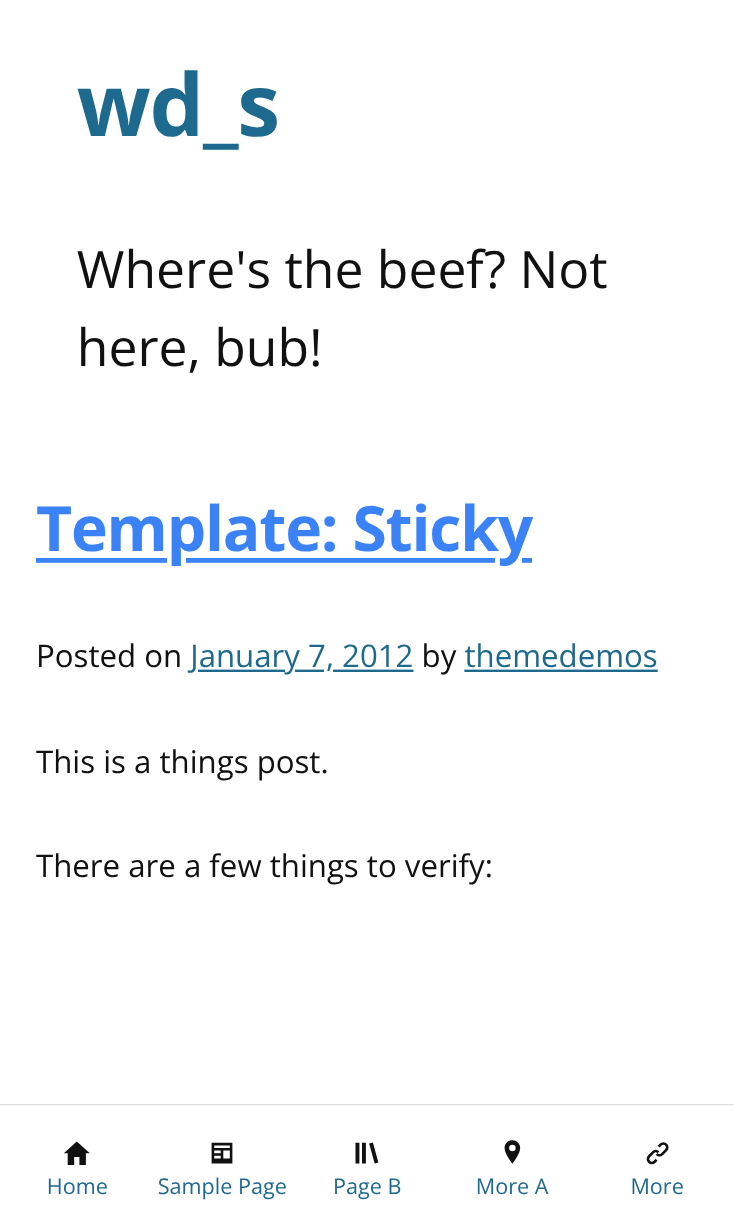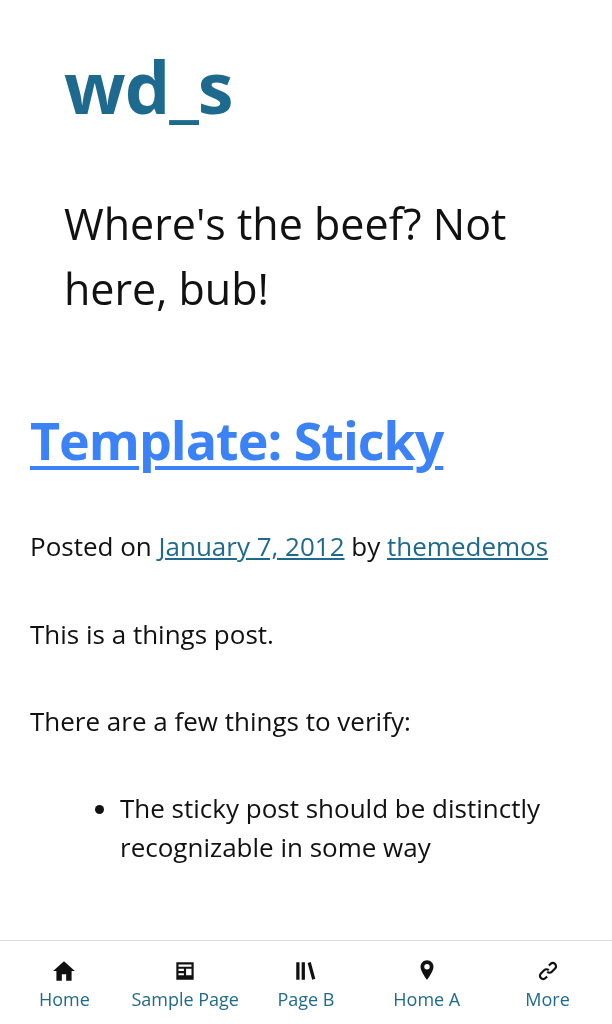--- a/index.html
+++ b/index.html
@@ -71,21 +71,21 @@
       line-height: 1.5;
     }
     .body-list li {
       margin-bottom: 8px;
     }
     .tabbar {
       position: absolute;
       bottom: 0;
       left: 0;
       right: 0;
-      height: 84px;
+      height: 104px;
       display: flex;
       justify-content: space-around;
       align-items: center;
       border-top: 1px solid #ddd;
       background: #fff;
       padding: 0 4px;
     }
     .tab {
       display: flex;
       flex-direction: column;
@@ -122,23 +122,20 @@
 
   <h2 class="post-title">Template: Sticky</h2>
 
   <p class="meta">
     <span>Posted on </span><a href="#">January 7, 2012</a><span> by </span><a href="#">themedemos</a>
   </p>
 
   <p class="body-text">This is a things post.</p>
   <p class="body-text">There are a few things to verify:</p>
 
-  <ul class="body-list">
-    <li>The sticky post should be distinctly recognizable in some way</li>
-  </ul>
 </div>
 
 <nav class="tabbar">
   <div class="tab">
     <span class="icon">
       <svg viewBox="0 0 24 24">
           <path d="M12 3l10 9h-3v9h-5v-6H10v6H5v-9H2l10-9z"></path>
         </svg>
     </span>
     <span>Home</span>
@@ -158,21 +155,21 @@
         </svg>
     </span>
     <span>Page B</span>
   </div>
   <div class="tab">
     <span class="icon">
       <svg viewBox="0 0 24 24">
           <path d="M12 2C8.7 2 6 4.7 6 8c0 4.5 6 12 6 12s6-7.5 6-12c0-3.3-2.7-6-6-6zm0 8.5A2.5 2.5 0 1 1 12 5.5a2.5 2.5 0 0 1 0 5z"></path>
         </svg>
     </span>
-    <span>Home A</span>
+    <span>More A</span>
   </div>
   <div class="tab">
     <span class="icon">
       <svg viewBox="0 0 24 24">
           <path d="M10.6 13.4a4 4 0 0 0 5.66 0l3-3a4 4 0 1 0-5.66-5.66l-1.5 1.5 1.41 1.41 1.5-1.5a2 2 0 1 1 2.83 2.83l-3 3a2 2 0 0 1-2.83 0l-1.41 1.42zm2.8-2.8a4 4 0 0 0-5.66 0l-3 3a4 4 0 1 0 5.66 5.66l1.5-1.5-1.41-1.41-1.5 1.5a2 2 0 1 1-2.83-2.83l3-3a2 2 0 0 1 2.83 0l1.41-1.42z"></path>
         </svg>
     </span>
     <span>More</span>
   </div>
 </nav>

